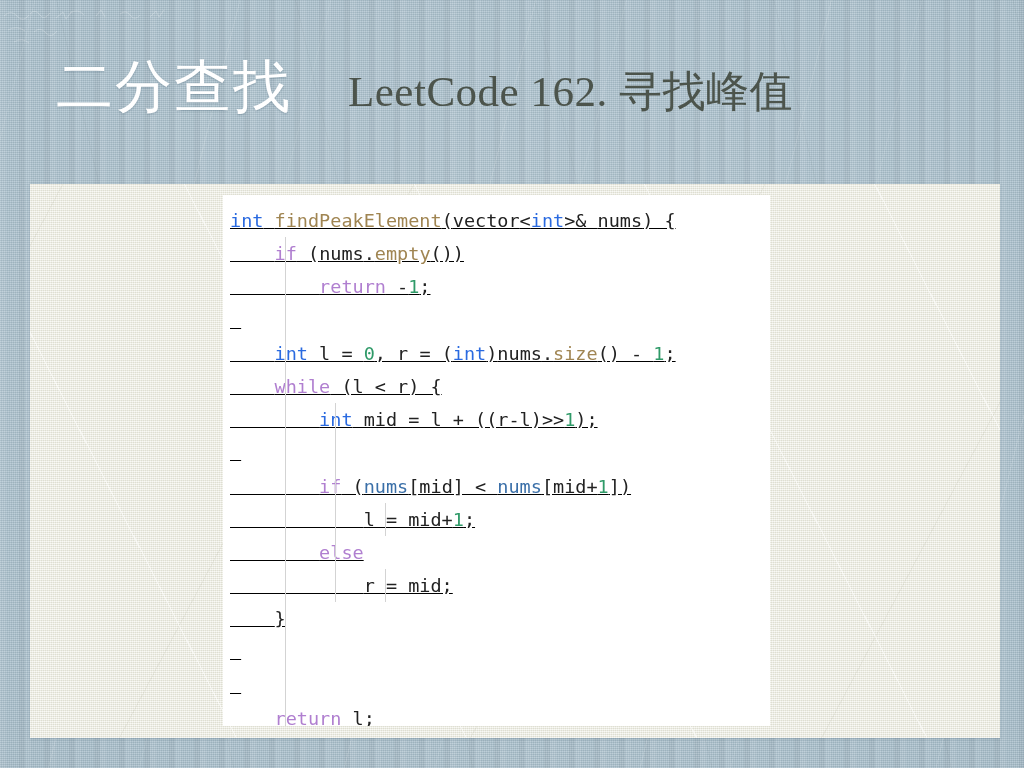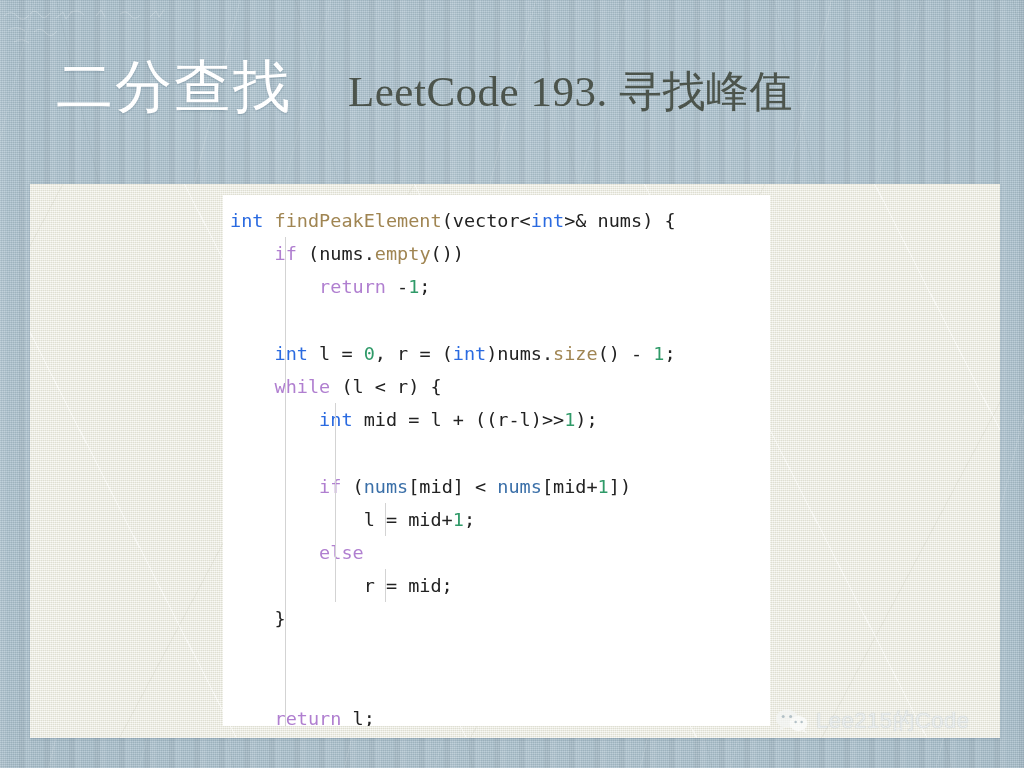--- a/index.html
+++ b/index.html
@@ -151,20 +151,21 @@
 
   
   #code-block {
     position: absolute;
     left: 193px;   
     top: 11px;     
     width: 547px;  
     height: 531px; 
     background: #ffffff;
     overflow: hidden;
+    text-decoration: underline;
   }
   #code-lines {
     position: relative;
     padding: 9px 0 0 0;
     font-family: "DejaVu Sans Mono", "Liberation Mono", monospace;
     font-size: 18.5px;
     line-height: 33.2px;
     color: #222222;
     white-space: pre;
   }
@@ -231,40 +232,25 @@
       <path d="M96 12 l5 -6 l4 7"></path>
       <path d="M120 10 q6 -5 11 2 q4 5 9 -1"></path>
       <path d="M150 13 l6 -6 l3 6 l5 -7"></path>
       <path d="M14 38 q8 -5 15 1"></path>
     </g>
   </svg>
   <div class="tex-vignette"></div>
 
   <div id="title-row">
     <span id="title-main">二分查找</span>
-    <span id="title-sub">LeetCode 193. 寻找峰值</span>
+    <span id="title-sub">LeetCode 162. 寻找峰值</span>
   </div>
 
   <div id="content-panel">
     <div class="panel-tex"></div>
     <div class="panel-streak"></div>
 
     <div id="code-block">
       <div id="code-lines"><div class="code-line"><span class="t-pl"></span><span class="t-type">int</span><span class="t-pl"> </span><span class="t-fn">findPeakElement</span><span class="t-pl">(</span><span class="t-pl">vector</span><span class="t-pl">&lt;</span><span class="t-type">int</span><span class="t-pl">&gt;&amp; </span><span class="t-pl">nums</span><span class="t-pl">) {</span></div><div class="code-line"><span class="guide g1"></span><span class="t-pl">    </span><span class="t-kw">if</span><span class="t-pl"> (</span><span class="t-pl">nums</span><span class="t-pl">.</span><span class="t-fn">empty</span><span class="t-pl">())</span></div><div class="code-line"><span class="guide g1"></span><span class="t-pl">        </span><span class="t-kw">return</span><span class="t-pl"> -</span><span class="t-num">1</span><span class="t-pl">;</span></div><div class="code-line"><span class="guide g1"></span>&nbsp;</div><div class="code-line"><span class="guide g1"></span><span class="t-pl">    </span><span class="t-type">int</span><span class="t-pl"> l = </span><span class="t-num">0</span><span class="t-pl">, r = (</span><span class="t-type">int</span><span class="t-pl">)</span><span class="t-pl">nums</span><span class="t-pl">.</span><span class="t-fn">size</span><span class="t-pl">() - </span><span class="t-num">1</span><span class="t-pl">;</span></div><div class="code-line"><span class="guide g1"></span><span class="t-pl">    </span><span class="t-kw">while</span><span class="t-pl"> (l &lt; r) {</span></div><div class="code-line"><span class="guide g1"></span><span class="guide g2"></span><span class="t-pl">        </span><span class="t-type">int</span><span class="t-pl"> mid = l + ((r-l)&gt;&gt;</span><span class="t-num">1</span><span class="t-pl">);</span></div><div class="code-line"><span class="guide g1"></span><span class="guide g2"></span>&nbsp;</div><div class="code-line"><span class="guide g1"></span><span class="guide g2"></span><span class="t-pl">        </span><span class="t-kw">if</span><span class="t-pl"> (</span><span class="t-var">nums</span><span class="t-pl">[mid] &lt; </span><span class="t-var">nums</span><span class="t-pl">[mid+</span><span class="t-num">1</span><span class="t-pl">])</span></div><div class="code-line"><span class="guide g1"></span><span class="guide g2"></span><span class="guide g3"></span><span class="t-pl">            </span><span class="t-pl">l = mid+</span><span class="t-num">1</span><span class="t-pl">;</span></div><div class="code-line"><span class="guide g1"></span><span class="guide g2"></span><span class="t-pl">        </span><span class="t-kw">else</span></div><div class="code-line"><span class="guide g1"></span><span class="guide g2"></span><span class="guide g3"></span><span class="t-pl">            </span><span class="t-pl">r = mid;</span></div><div class="code-line"><span class="guide g1"></span><span class="t-pl">    </span><span class="t-pl">}</span></div><div class="code-line"><span class="guide g1"></span>&nbsp;</div><div class="code-line"><span class="guide g1"></span>&nbsp;</div><div class="code-line"><span class="guide g1"></span><span class="t-pl">    </span><span class="t-kw">return</span><span class="t-pl"> l;</span></div></div>
     </div>
   </div>
 
-  <div id="watermark">
-    <svg id="wm-icon" viewBox="0 0 34 26">
-
-      <ellipse cx="12" cy="10.5" rx="11" ry="9" fill="#f4f6f5"></ellipse>
-      <path d="M6 18 l-2.5 5 l6 -3 z" fill="#f4f6f5"></path>
-      <circle cx="8.2" cy="8.4" r="1.5" fill="#9fb2bd"></circle>
-      <circle cx="15.6" cy="8.4" r="1.5" fill="#9fb2bd"></circle>
-
-      <ellipse cx="23.5" cy="15.5" rx="9" ry="7.4" fill="#fdfefe"></ellipse>
-      <path d="M29 21.5 l3 3.6 l-4.6 -1.6 z" fill="#fdfefe"></path>
-      <circle cx="20.6" cy="14" r="1.25" fill="#9fb2bd"></circle>
-      <circle cx="26.6" cy="14" r="1.25" fill="#9fb2bd"></circle>
-    </svg>
-    <span id="wm-text">Lee215的Code</span>
-  </div>
 </div>
 
 </body></html>

